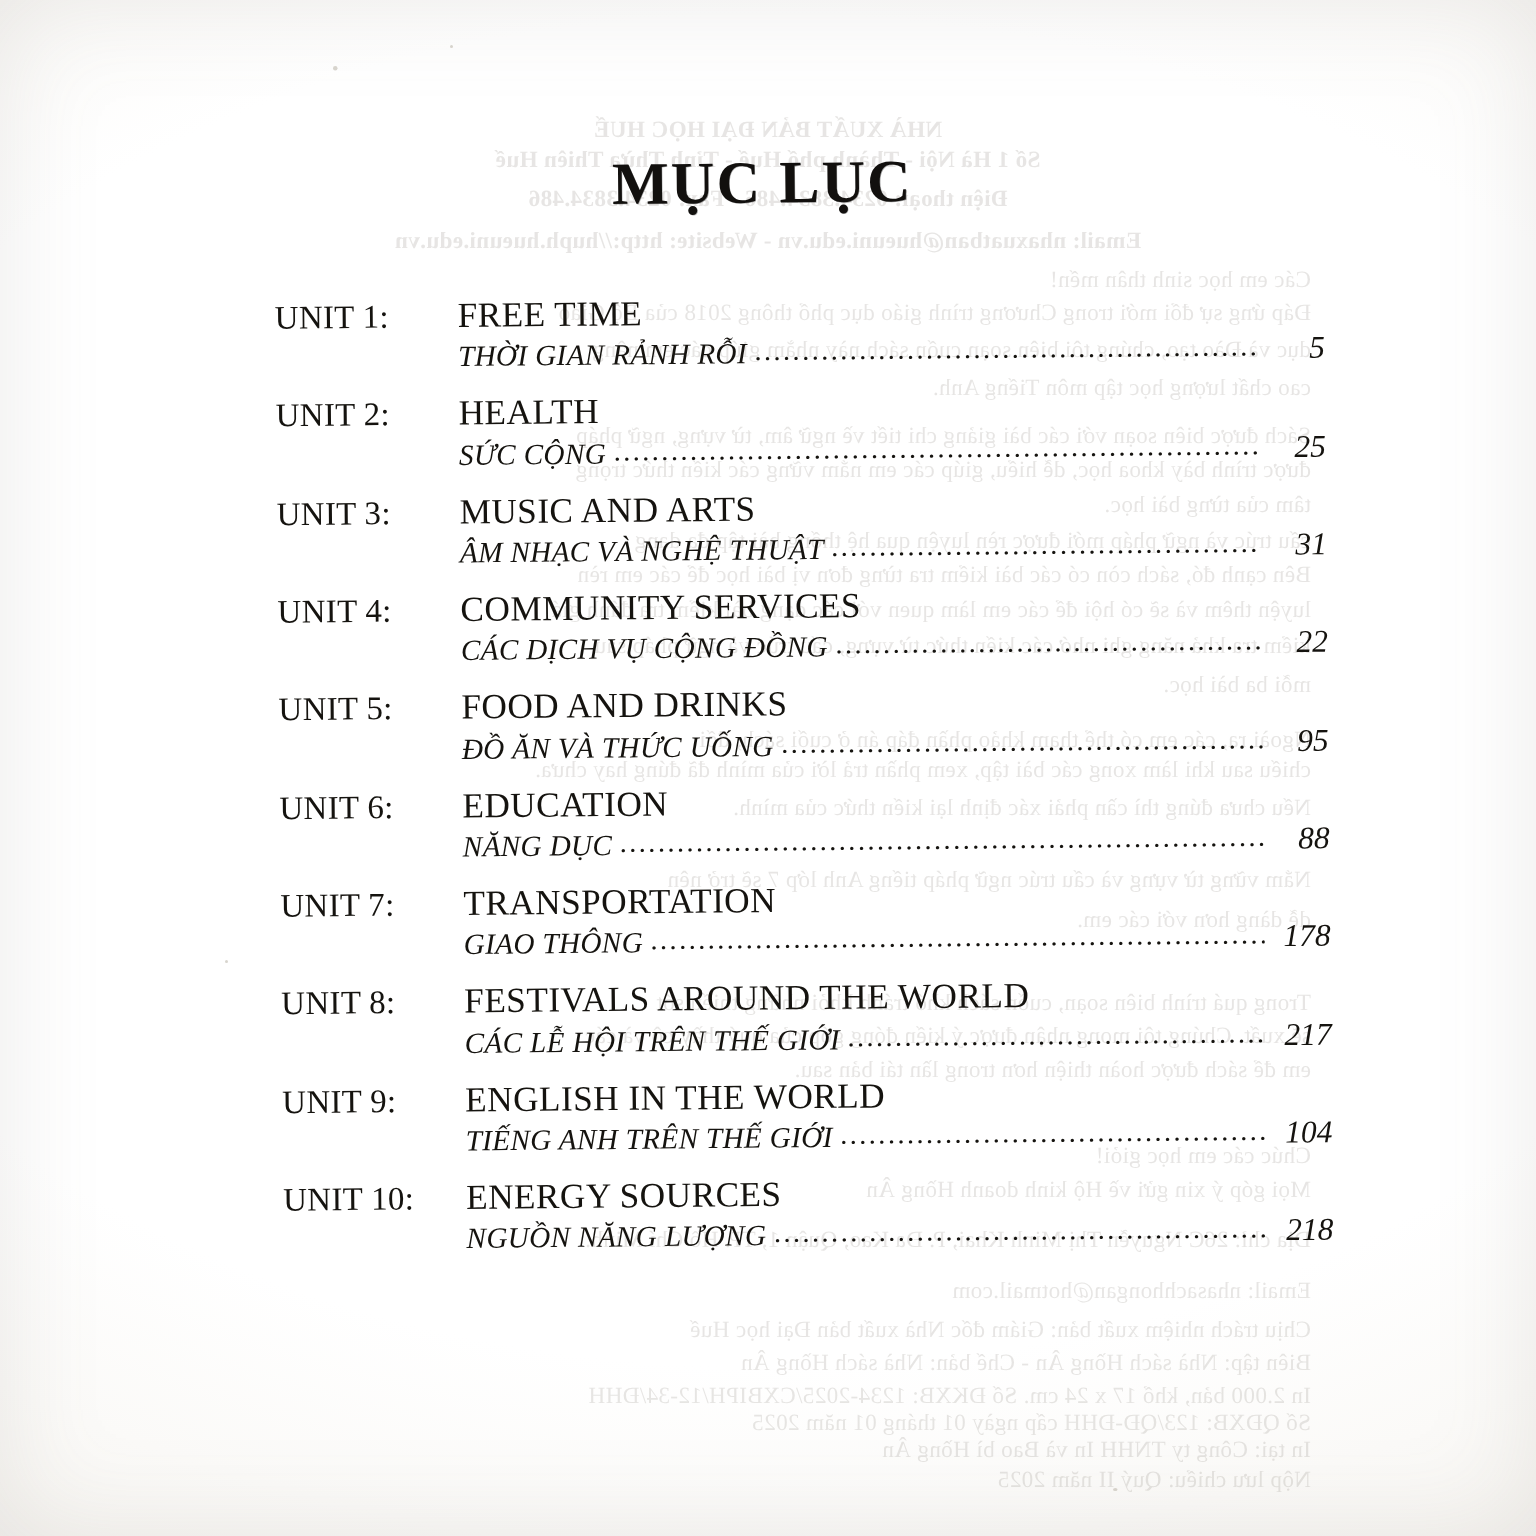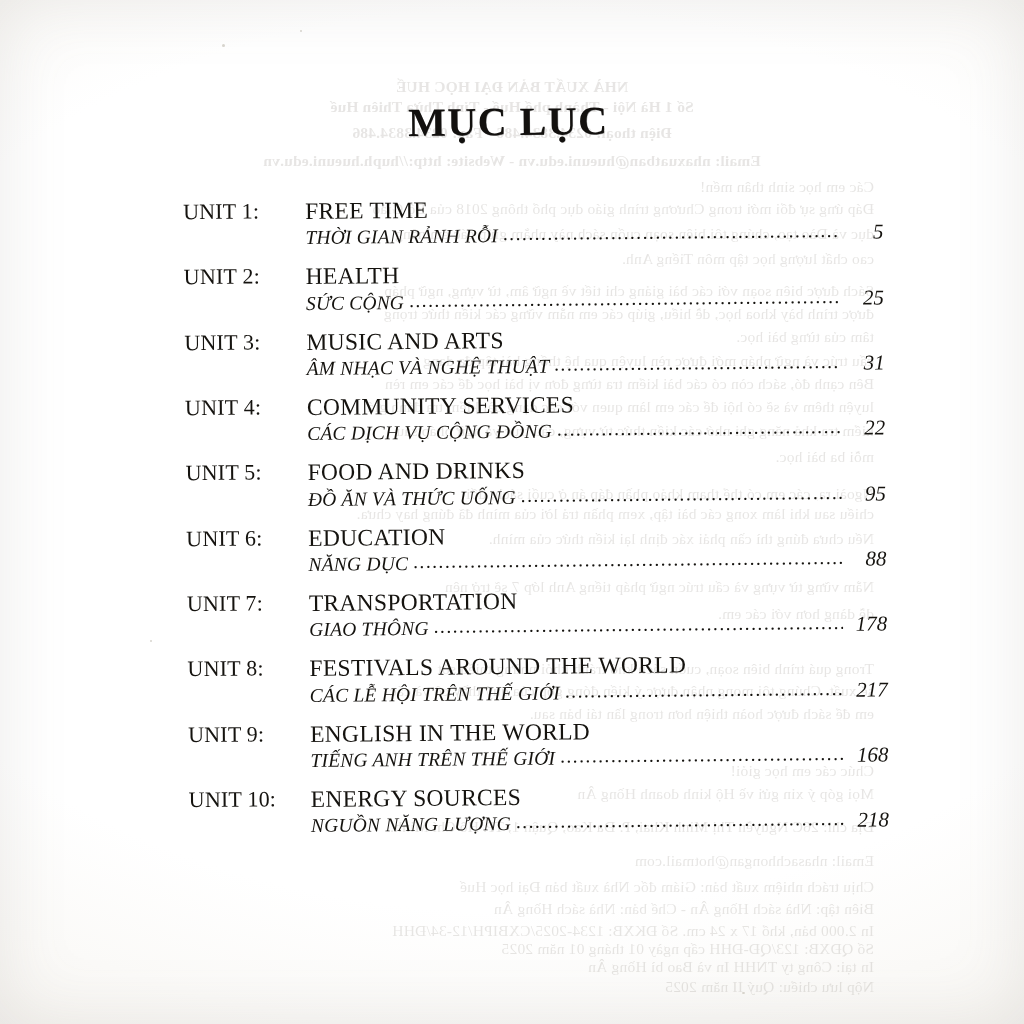--- a/index.html
+++ b/index.html
@@ -272,21 +272,21 @@
           </div>
         </div>
       </div>
       <div class="entry">
         <div class="unit-label">UNIT 9:</div>
         <div class="entry-body">
           <div class="title-en">ENGLISH IN THE WORLD</div>
           <div class="sub-row">
             <span class="title-vi">TIẾNG ANH TRÊN THẾ GIỚI</span>
             <span class="leader">......................................................................................................</span>
-            <span class="page-num">168</span>
+            <span class="page-num">104</span>
           </div>
         </div>
       </div>
       <div class="entry">
         <div class="unit-label">UNIT 10:</div>
         <div class="entry-body">
           <div class="title-en">ENERGY SOURCES</div>
           <div class="sub-row">
             <span class="title-vi">NGUỒN NĂNG LƯỢNG</span>
             <span class="leader">......................................................................................................</span>

